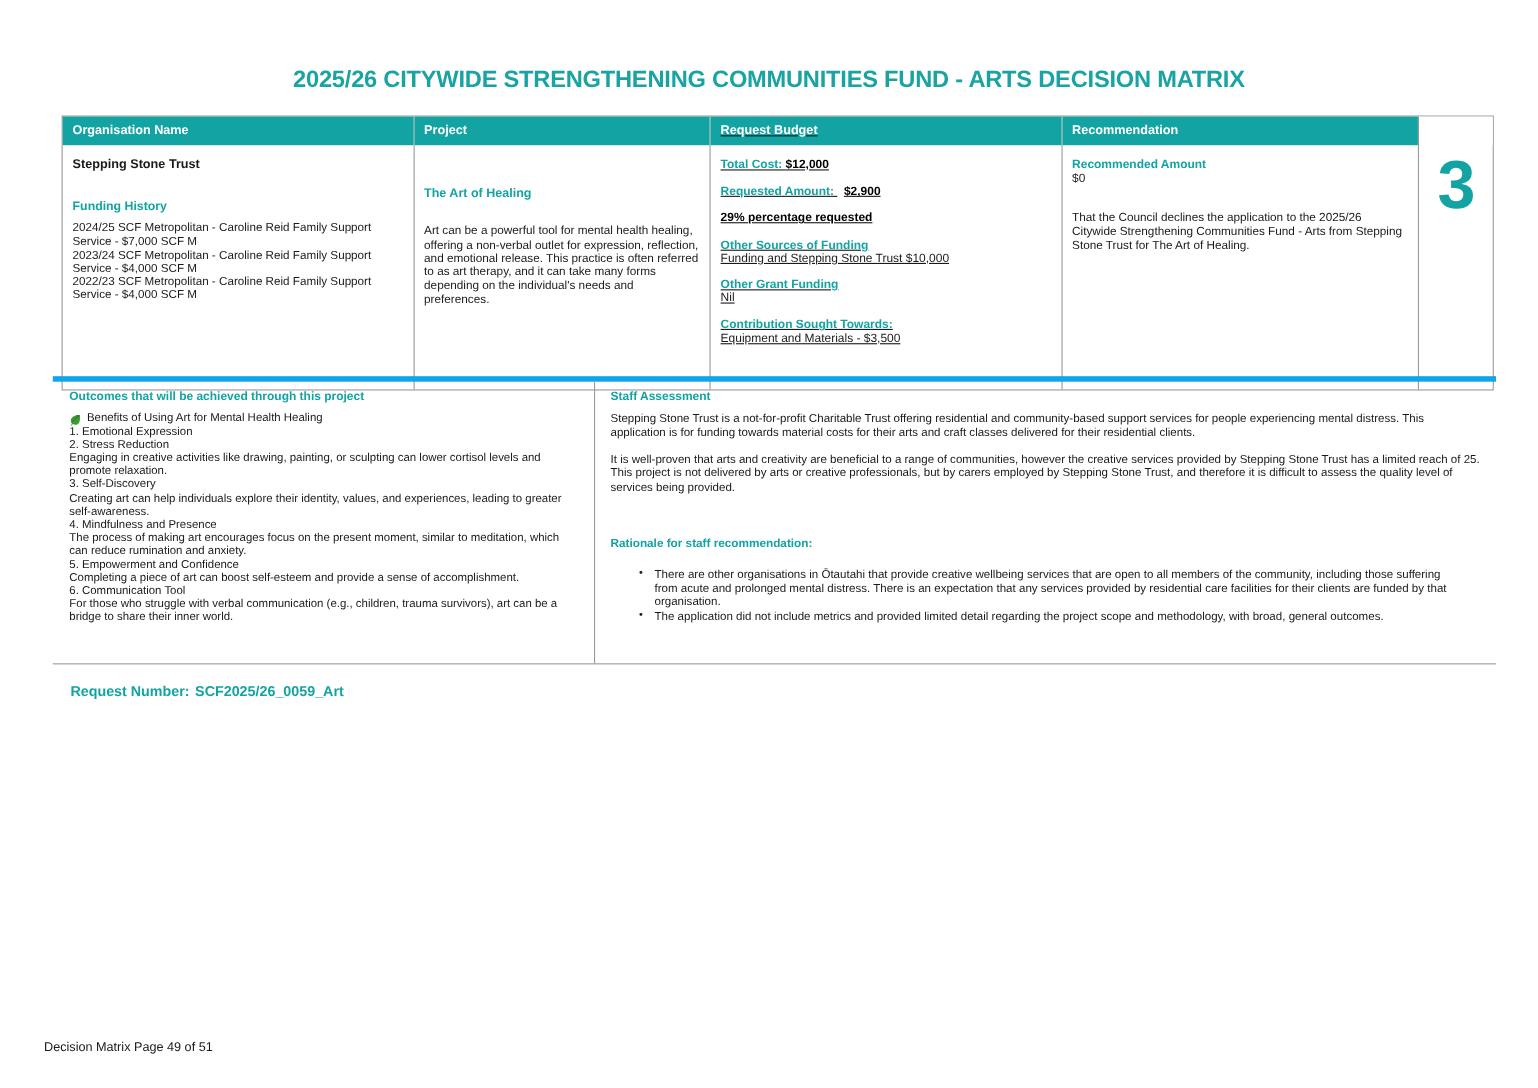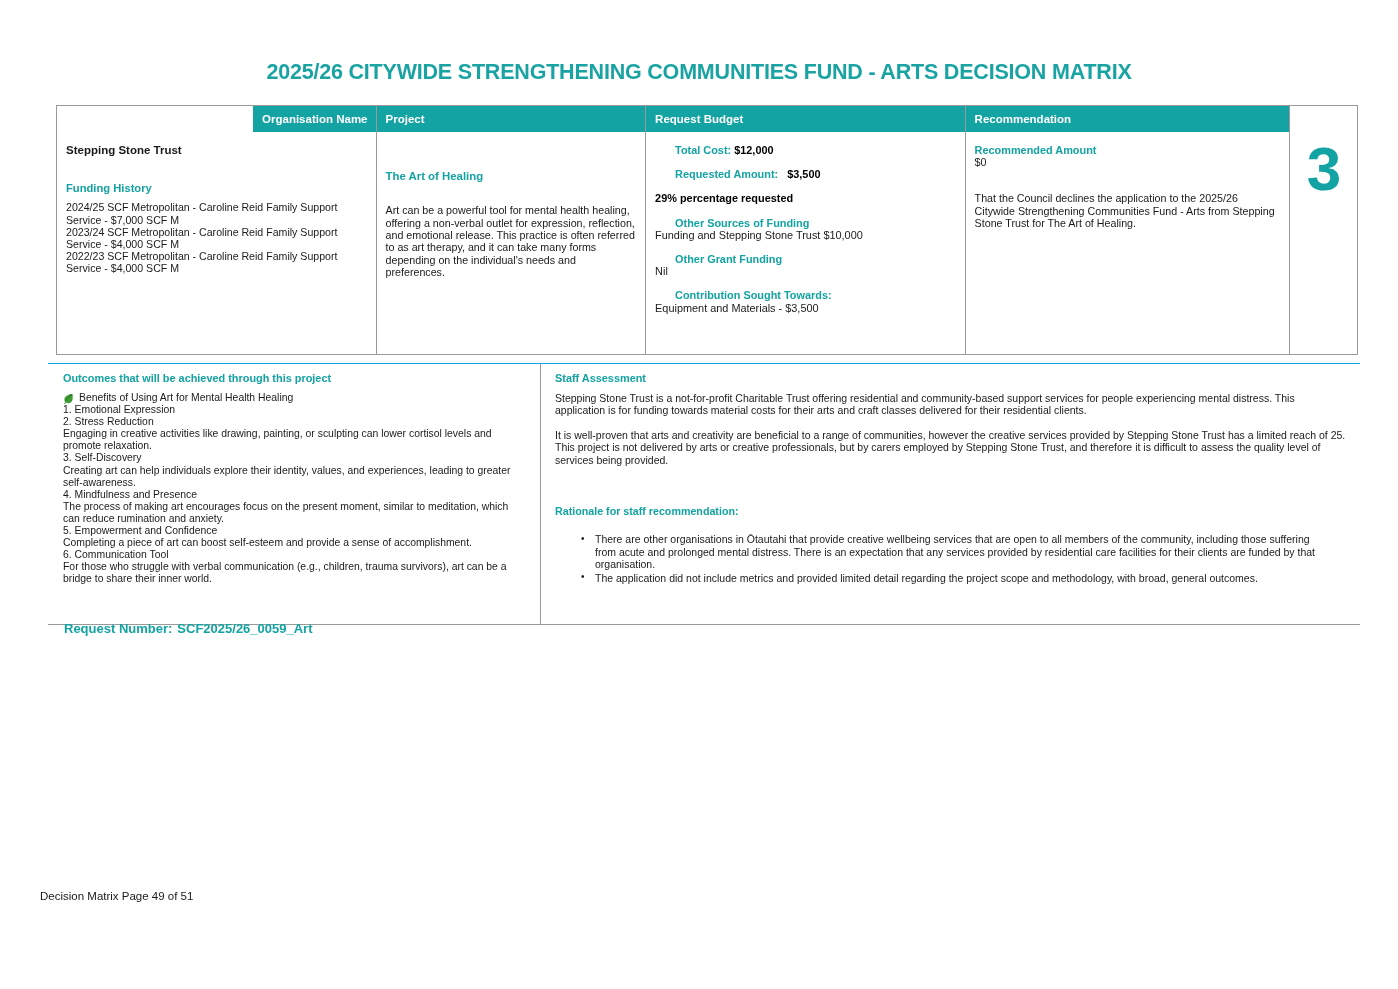--- a/index.html
+++ b/index.html
@@ -47,23 +47,23 @@
     align-items: stretch;
   }
   .mcol {
     box-sizing: border-box;
     border-right: 1px solid #9a9a9a;
     display: flex;
     flex-direction: column;
     min-width: 0;
   }
   .mcol:last-child { border-right: none; }
-  .c-org     { width: 320px; align-items: flex-end; }
+  .c-org     { width: 320px; }
   .c-project { width: 270px; gap: 26px; }
-  .c-budget  { width: 320px; }
+  .c-budget  { width: 320px; text-decoration: underline; }
   .c-recomm  { width: 325px; }
   .c-rank    { width: 67px; }
 
   .mhead {
     background: #13a3a3;
     color: #ffffff;
     font-size: 11.5px;
     font-weight: bold;
     padding: 8px 8px 8px 9px;
     height: 26px;
@@ -96,21 +96,21 @@
   .proj-title {
     font-weight: bold;
     color: #13a3a3;
     font-size: 11.4px;
     margin-bottom: 22px;
   }
   .proj-desc { font-size: 10.7px; line-height: 12.4px; }
 
   .bud-row { margin-bottom: 12px; font-size: 10.9px; }
   .bud-row:last-child { margin-bottom: 0; }
-  .bud-label { font-weight: bold; color: #13a3a3; margin-left: 20px; }
+  .bud-label { font-weight: bold; color: #13a3a3; }
   .bud-val { font-weight: bold; color: #000; }
   .bud-sub { color: #1a1a1a; font-weight: normal; }
   .bud-plain { font-weight: bold; color: #000; }
 
   .rec-label { font-weight: bold; color: #13a3a3; font-size: 10.9px; }
   .rec-amt { font-size: 10.8px; }
   .rec-text { margin-top: 24px; font-size: 10.7px; line-height: 12.4px; }
 
   .rank-num {
     font-size: 62px;
@@ -119,23 +119,23 @@
     text-align: center;
     line-height: 1;
     padding-top: 6px;
     letter-spacing: -1px;
   }
 
   
   .lower {
     position: absolute;
     left: 48px;
-    top: 363px;
+    top: 342px;
     width: 1312px;
-    border-top: 1px solid #0ea5e9;
+    border-top: 5px solid #0ea5e9;
     border-bottom: 1px solid #9a9a9a;
     box-sizing: border-box;
     display: flex;
     align-items: stretch;
     min-height: 262px;
   }
   .lcol-left {
     width: 493px;
     box-sizing: border-box;
     border-right: 1px solid #9a9a9a;
@@ -199,21 +199,21 @@
     font-size: 13px;
     font-weight: bold;
     color: #13a3a3;
   }
   .request-number .rn-val { margin-left: 5px; }
 
   
   .footer {
     position: absolute;
     left: 40px;
-    top: 890px;
+    top: 946px;
     font-size: 11.5px;
     color: #1a1a1a;
   }
 </style>
 </head>
 <body>
 
 <div class="page">
 
   <div class="doc-title">2025/26 CITYWIDE STRENGTHENING COMMUNITIES FUND - ARTS DECISION MATRIX</div>
@@ -241,21 +241,21 @@
 
     <div class="mcol c-budget">
       <div class="mhead">Request Budget</div>
       <div class="mbody">
         <div class="bud-row">
           <span class="bud-label">Total Cost:</span>
           <span class="bud-val">$12,000</span>
         </div>
         <div class="bud-row">
           <span class="bud-label">Requested Amount:</span>
-          <span class="bud-val" style="margin-left:6px">$3,500</span>
+          <span class="bud-val" style="margin-left:6px">$2,900</span>
         </div>
         <div class="bud-row bud-plain">29% percentage requested</div>
         <div class="bud-row">
           <div class="bud-label">Other Sources of Funding</div>
           <div class="bud-sub">Funding and Stepping Stone Trust   $10,000</div>
         </div>
         <div class="bud-row">
           <div class="bud-label">Other Grant Funding</div>
           <div class="bud-sub">Nil</div>
         </div>

